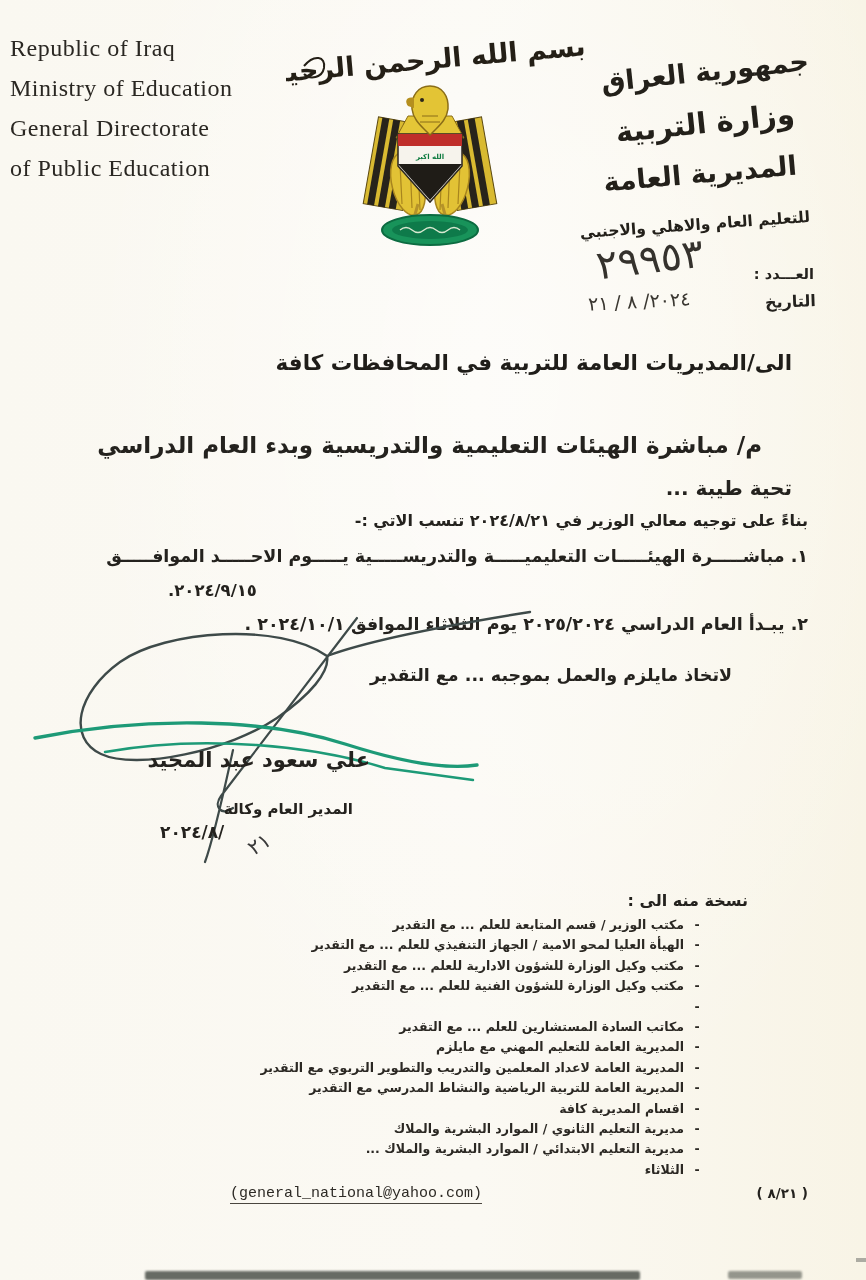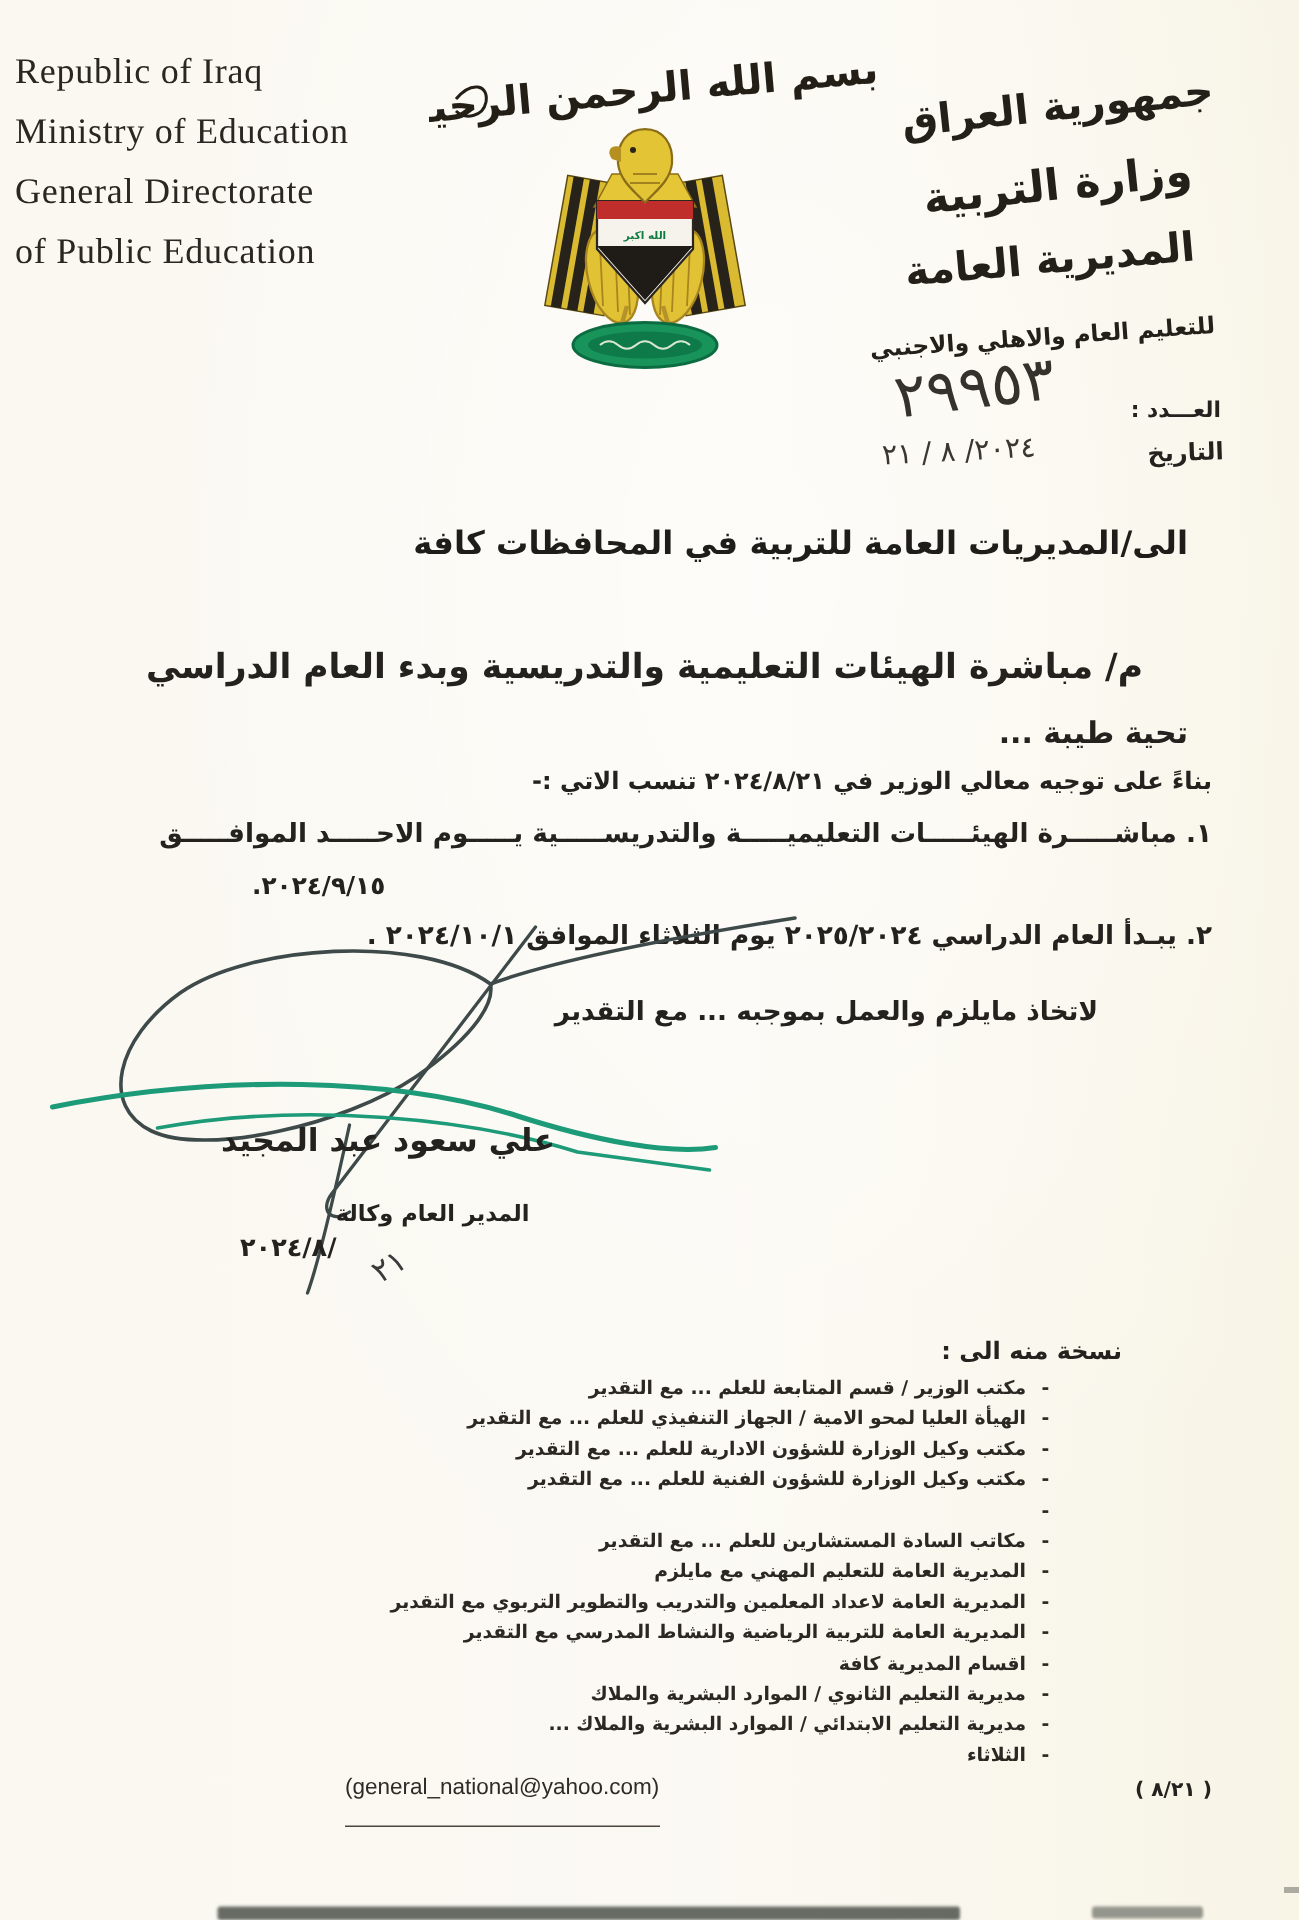--- a/index.html
+++ b/index.html
@@ -44,21 +44,21 @@
   .signame{right:496px;top:748px;font-size:21px;font-weight:700;white-space:nowrap;}
   .sigtitle{right:513px;top:788px;font-size:15px;font-weight:700;white-space:nowrap;margin-top:12px;}
   .sigdate{left:160px;top:822px;font-size:17px;font-weight:700;letter-spacing:1px;}
   .sigday{left:248px;top:832px;font-size:21px;font-weight:400;color:#3a3a3a;transform:rotate(-32deg);}
   .ccheader{right:118px;top:891px;font-size:16px;font-weight:700;margin-left:27px;}
   .cclist{right:156px;top:916px;width:600px;font-size:12.5px;font-weight:700;color:#2b2823;}
   .ccrow{direction:rtl;display:flex;align-items:flex-start;height:20.4px;line-height:18px;}
   .ccdash{width:26px;text-align:center;flex:0 0 26px;}
   .cctext{white-space:nowrap;}
   .femail{left:230px;top:1183px;font-family:"Liberation Sans", sans-serif;font-size:15px;color:#2e2b26;}
-  .femail span{border-bottom:1.5px solid #4a463f;padding-bottom:17px;}
+  .femail span{border-bottom:1.5px solid #4a463f;padding-bottom:1px;font-family:Liberation Mono, monospace;}
   .fref{right:58px;top:1185px;font-size:13.5px;font-weight:700;}
   .smudge{position:absolute;background:#434841;opacity:.8;border-radius:2px;filter:blur(1px);}
   .edge-mark{position:absolute;background:#8b8c85;opacity:.7;}
   svg text{font-family:"DejaVu Sans", sans-serif;}
 </style>
 </head>
 <body>
 
 <div id="page">
 

